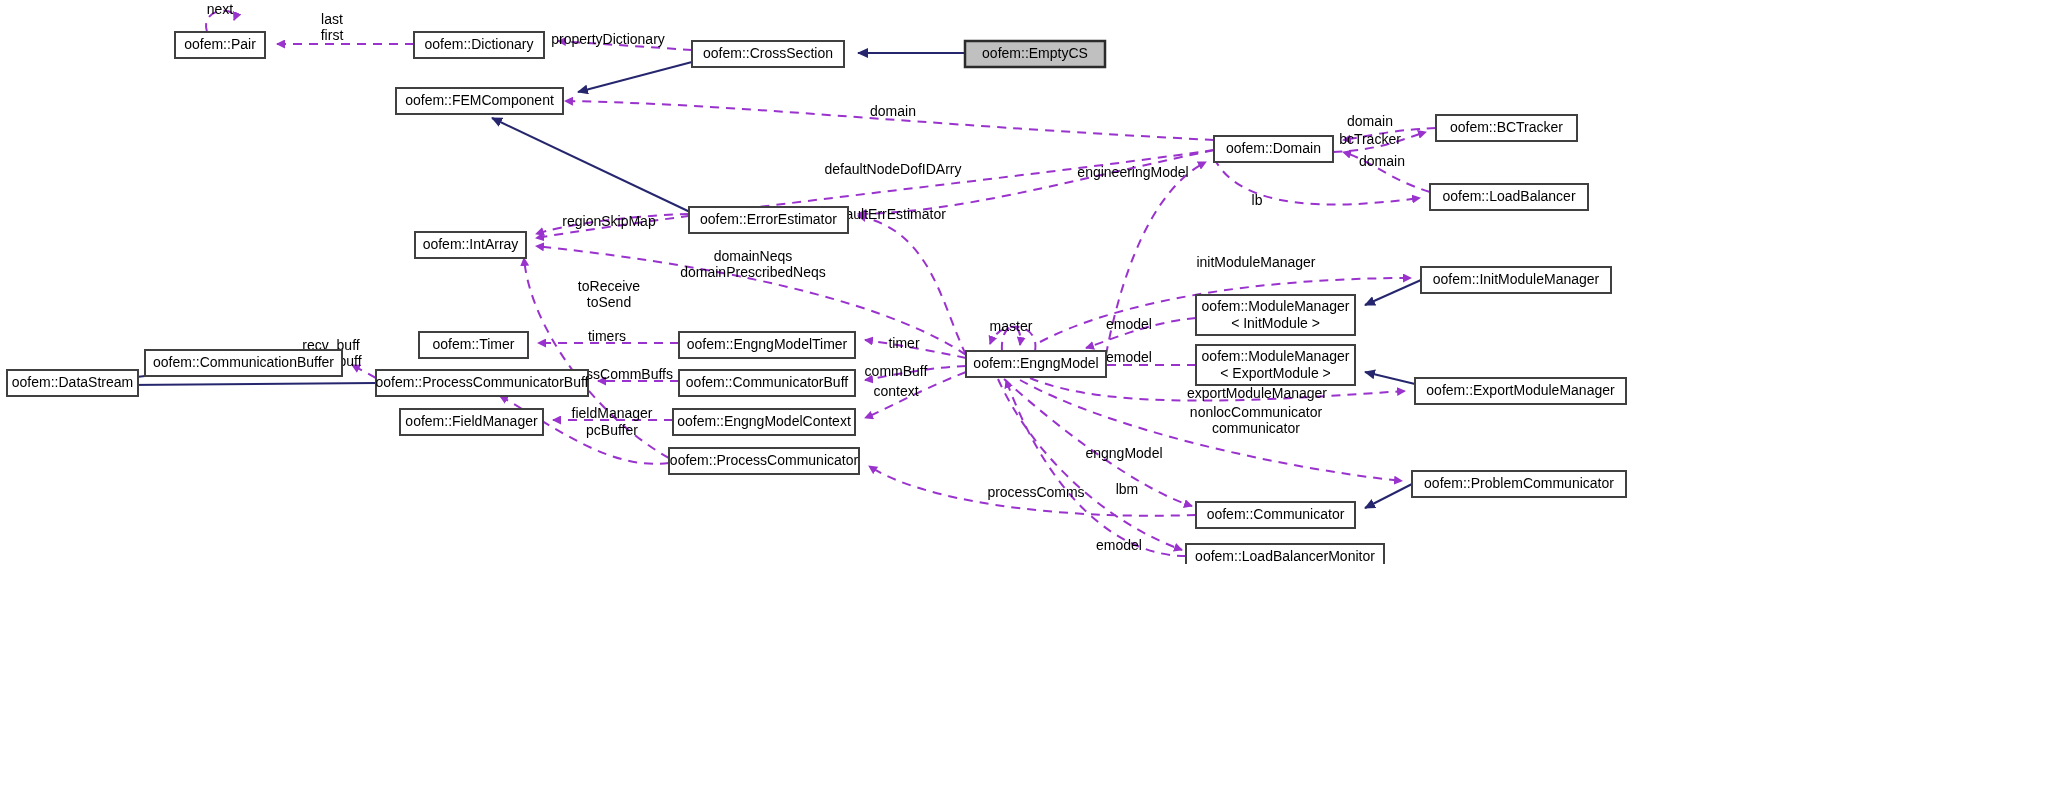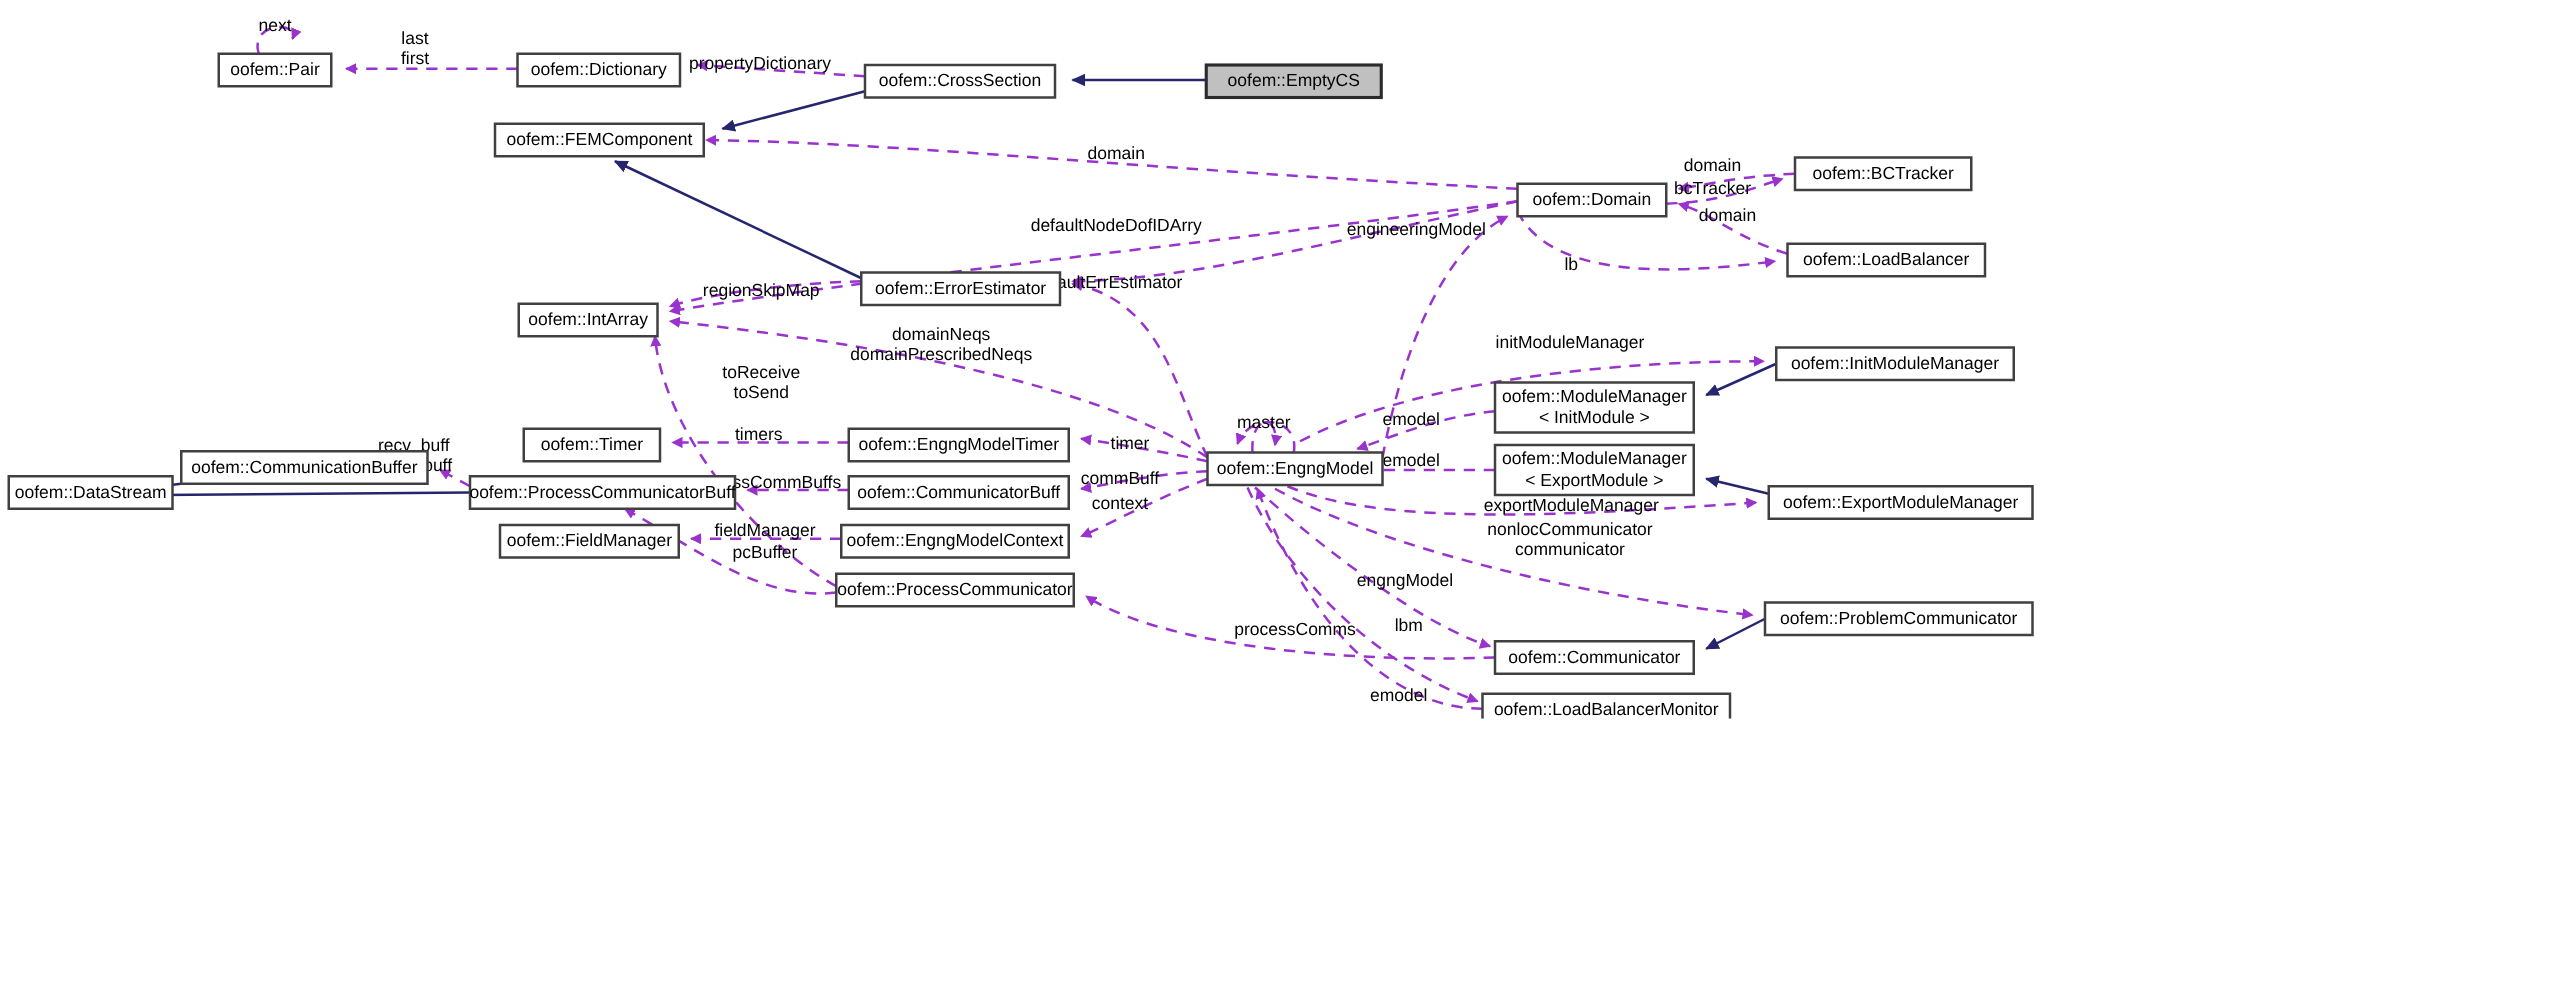--- a/index.html
+++ b/index.html
@@ -9,21 +9,20 @@
   }
   body {
     font-family: "Liberation Sans", "DejaVu Sans", sans-serif;
   }
   #diagram-root {
     position: relative;
     width: 2056px;
     height: 564px;
     background: #ffffff;
     overflow: hidden;
-    margin-top: 11px;
   }
   svg#diagram-svg {
     position: absolute;
     left: 0;
     top: 0;
     width: 2056px;
     height: 793px;
   }
   .node-box {
     fill: #ffffff;

